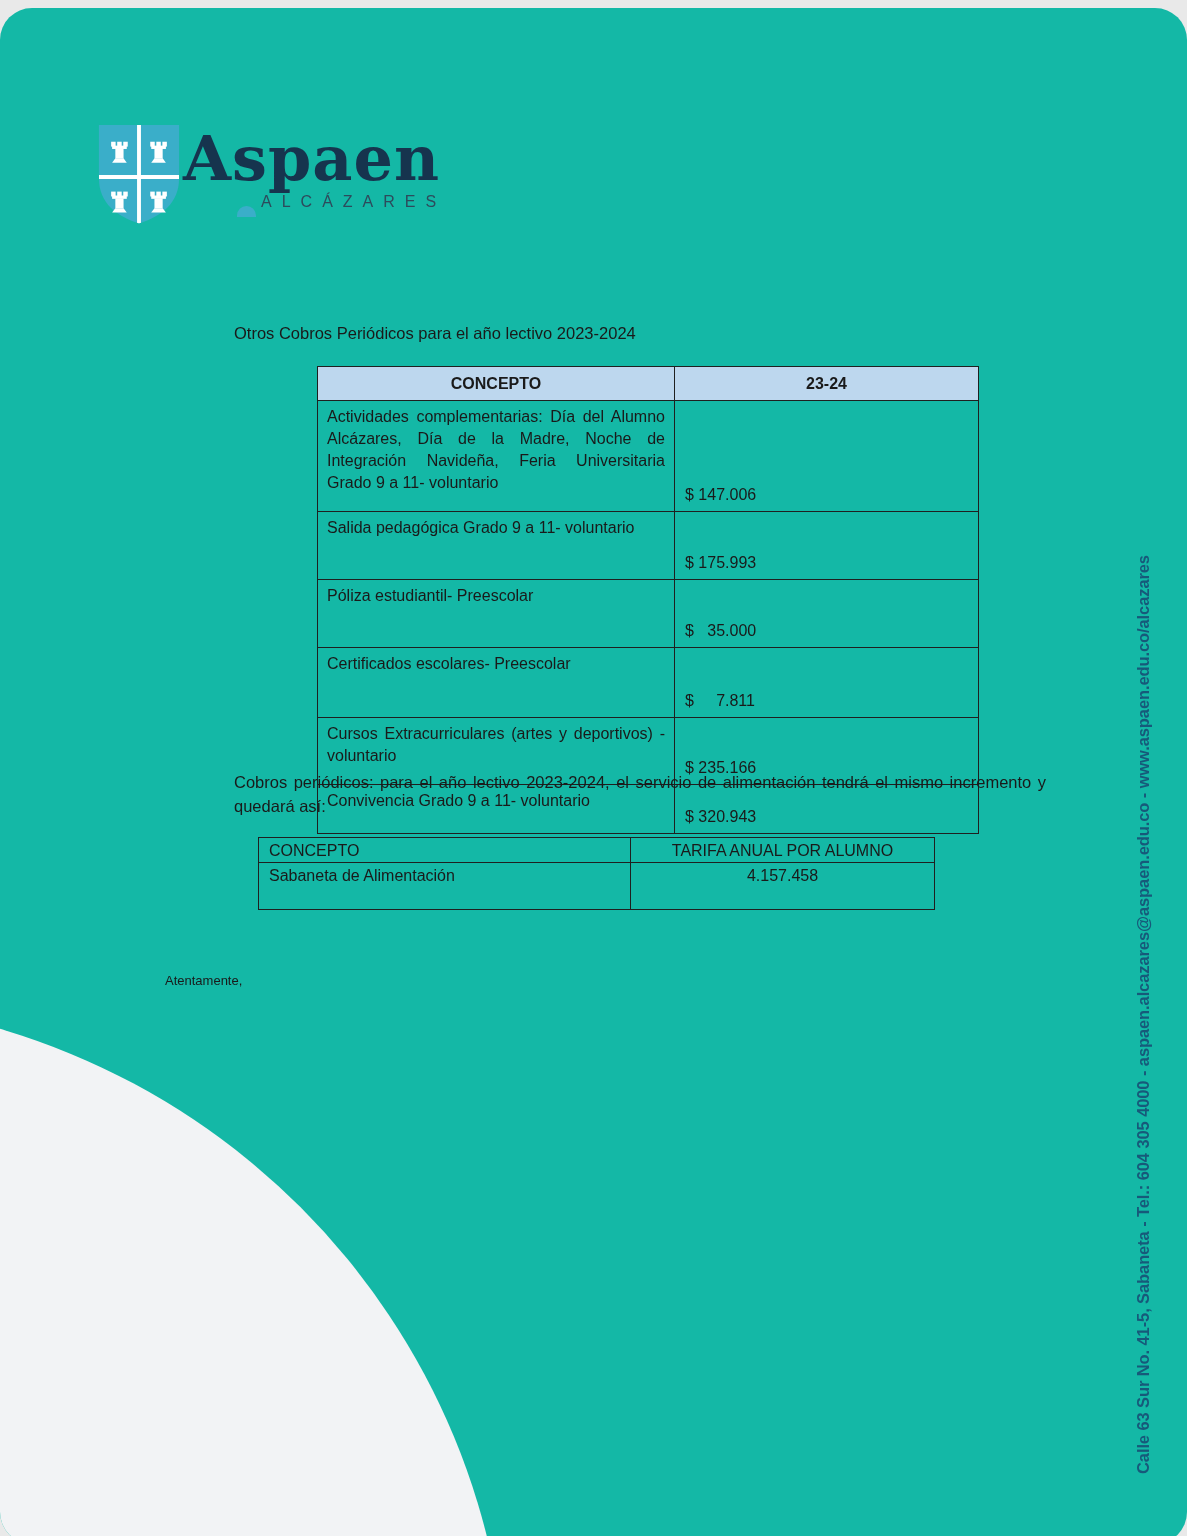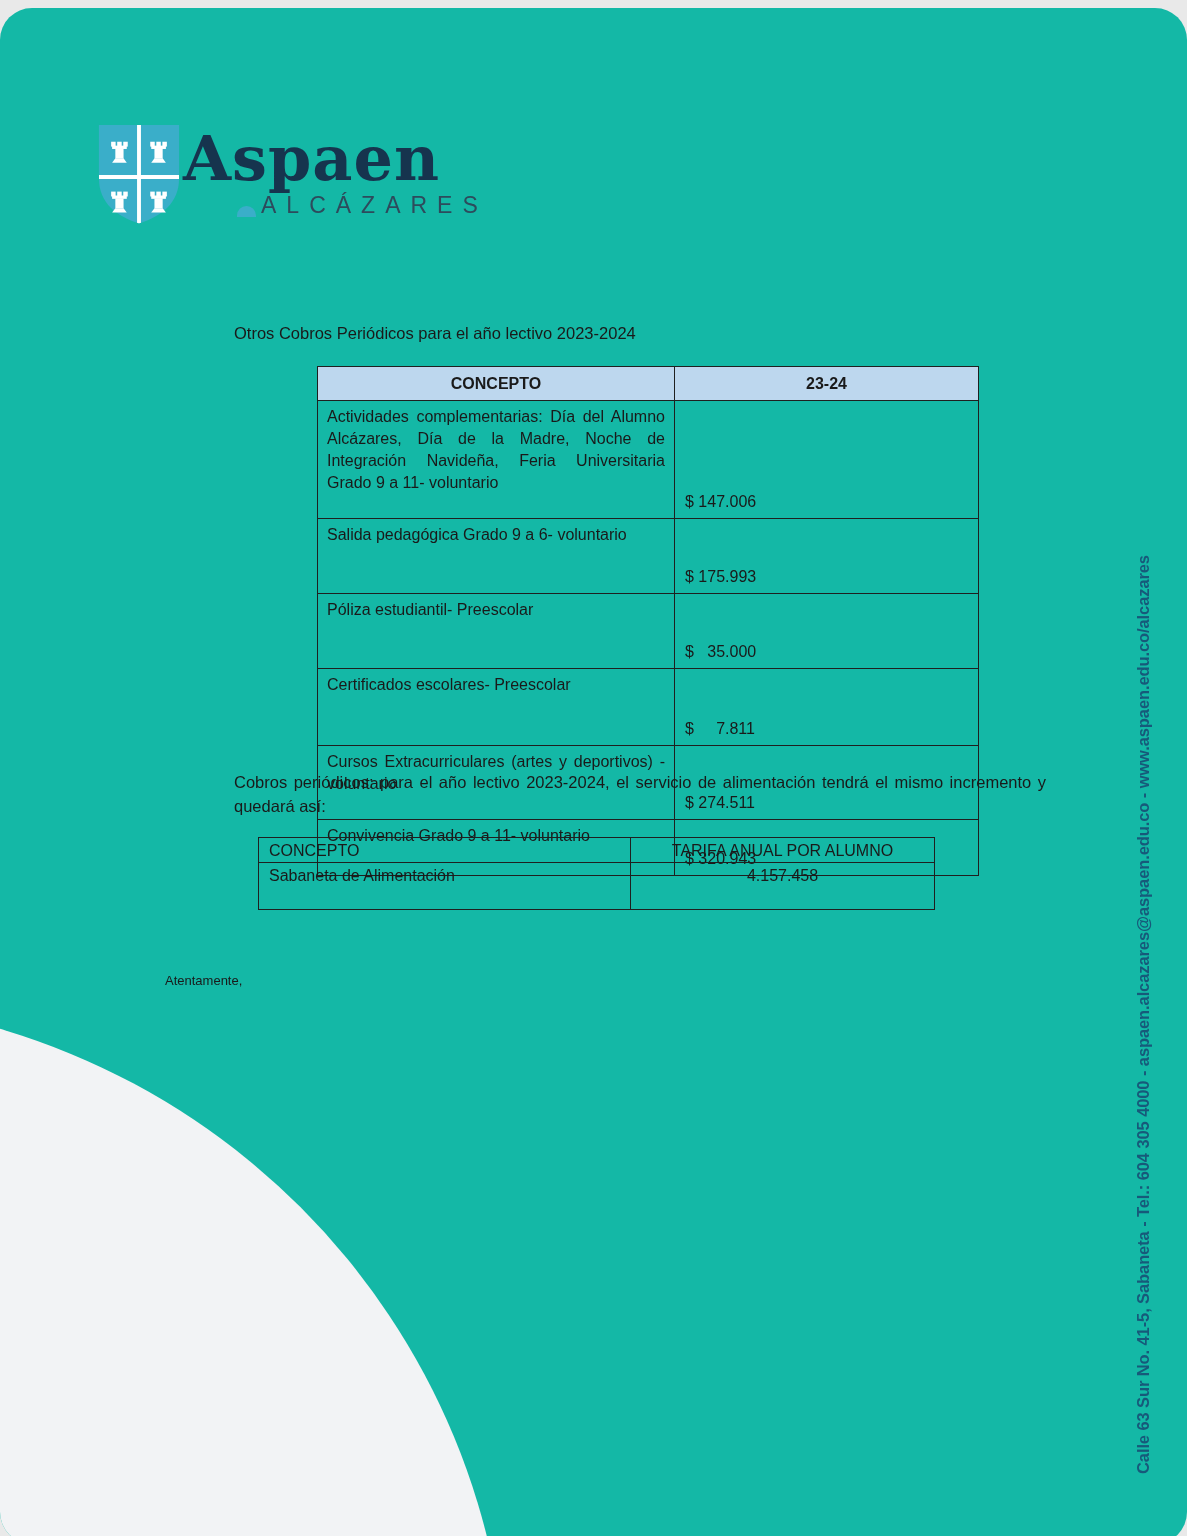--- a/index.html
+++ b/index.html
@@ -31,21 +31,21 @@
   .logo{position:absolute;left:95px;top:112px;width:420px;height:110px;}
   .logo-shield{position:absolute;left:0;top:2px;}
   .brand-name{
     position:absolute;left:88px;top:8px;
     font-family:"DejaVu Serif","Liberation Serif",serif;
     font-size:62px;font-weight:600;letter-spacing:1px;
     color:#16344e;line-height:1;
   }
   .brand-sub{
     position:absolute;left:166px;top:74px;
-    font-size:23px;letter-spacing:10px;font-weight:500;
+    font-size:16px;letter-spacing:10px;font-weight:500;
     color:#2d4b5c;line-height:1;
   }
   .brand-dot{
     position:absolute;left:142px;top:86px;
     width:19px;height:11px;
     border-radius:10px 10px 0 0;
     background:#3aaec9;
   }
 
   
@@ -65,21 +65,21 @@
     height:29px;padding:2px 6px;
   }
   .fees-table col.c1{width:357px;}
   .fees-table col.c2{width:304px;}
   .concept-cell{
     vertical-align:top;text-align:justify;
     padding:5px 9px 4px 9px;
   }
   .value-cell{
     vertical-align:bottom;text-align:left;
-    padding:20px 8px 5px 10px;
+    padding:13px 8px 5px 10px;
     white-space:pre;
   }
   tr.r1 td{height:92px;}
   tr.r2 td{height:49px;}
   tr.r3 td{height:49px;}
   tr.r4 td{height:51px;}
   tr.r5 td{height:48px;}
   tr.r6 td{height:30px;}
 
   
@@ -166,34 +166,34 @@
       <tbody>
           <tr>
         <th>CONCEPTO</th>
         <th>23-24</th>
       </tr>
       <tr class="r1">
         <td class="concept-cell">Actividades complementarias: Día del Alumno Alcázares, Día de la Madre, Noche de Integración Navideña, Feria Universitaria Grado 9 a 11- voluntario</td>
         <td class="value-cell">$ 147.006</td>
       </tr>
       <tr class="r2">
-        <td class="concept-cell">Salida pedagógica Grado 9 a 6- voluntario</td>
+        <td class="concept-cell">Salida pedagógica Grado 9 a 11- voluntario</td>
         <td class="value-cell">$ 175.993</td>
       </tr>
       <tr class="r3">
         <td class="concept-cell">Póliza estudiantil- Preescolar</td>
         <td class="value-cell">$   35.000</td>
       </tr>
       <tr class="r4">
         <td class="concept-cell">Certificados escolares- Preescolar</td>
         <td class="value-cell">$     7.811</td>
       </tr>
       <tr class="r5">
         <td class="concept-cell">Cursos Extracurriculares (artes y deportivos) - voluntario</td>
-        <td class="value-cell">$ 274.511</td>
+        <td class="value-cell">$ 235.166</td>
       </tr>
       <tr class="r6">
         <td class="concept-cell">Convivencia Grado 9 a 11- voluntario</td>
         <td class="value-cell">$ 320.943</td>
       </tr>
     </tbody>
       </table>
 
     <div class="para">Cobros periódicos: para el año lectivo 2023-2024, el servicio de alimentación tendrá el mismo incremento y quedará así:</div>
 

